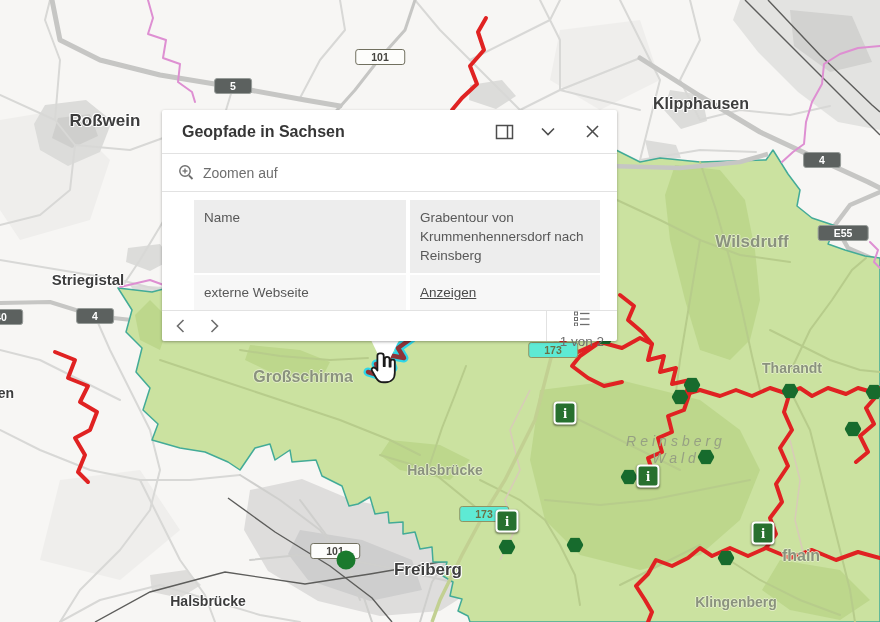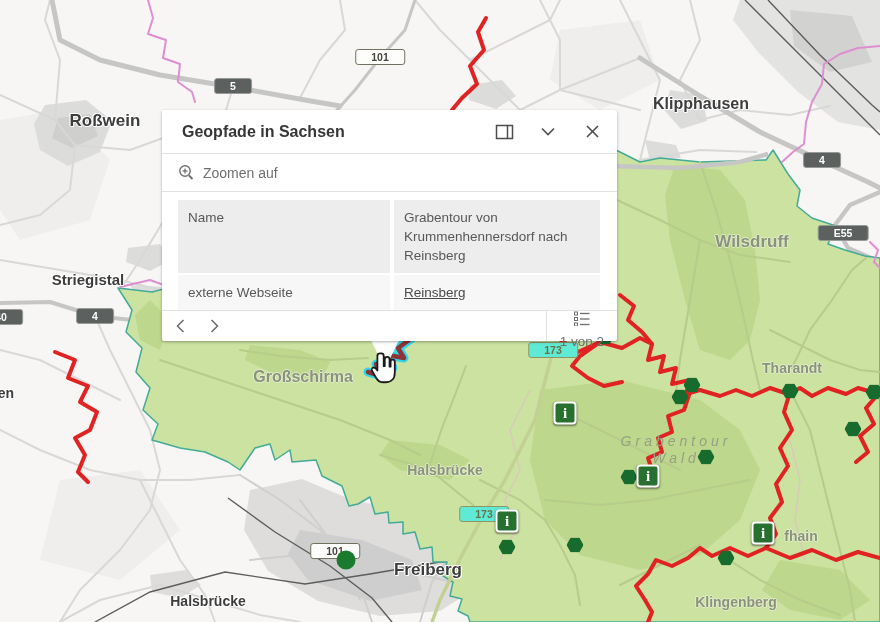--- a/index.html
+++ b/index.html
@@ -27,21 +27,21 @@
   .circ-pt{position:absolute;transform:translate(-50%,-50%);width:19px;height:19px;border-radius:50%;background:#1a7a2d;pointer-events:auto;}
 
   
   .popup{position:absolute;left:162px;top:110px;width:455px;height:231px;background:#fff;z-index:50;
     border-radius:2px;box-shadow:0 1px 3px rgba(0,0,0,.32);color:#595959;font-size:13.5px;}
   .popup-header{display:flex;align-items:center;height:43px;padding:0 10px 0 20px;}
   .popup-title{flex:1;font-size:16px;font-weight:bold;color:#363636;}
   .hbtn{width:30px;height:30px;display:flex;align-items:center;justify-content:center;color:#4d4d4d;cursor:pointer;background:none;border:none;padding:0;}
   .divider{border:none;border-top:1px solid #e2e2e2;margin:0;}
   .action-row{display:flex;align-items:center;height:37px;padding:0 16px;color:#6e6e6e;gap:8px;cursor:pointer;font-size:14px;}
-  .fields{padding:8px 17px 0 16px;}
+  .fields{padding:8px 17px 0 32px;}
   .field-row{display:flex;margin-bottom:2px;}
   .field-row .cell{padding:8px 10px;line-height:19px;color:#585858;}
   .field-row .flabel{width:192px;margin-right:4px;flex:none;}
   .field-row:nth-child(odd) .cell{background:#ededed;}
   .field-row:nth-child(even) .cell{background:#f7f7f7;}
   .field-row .fvalue{flex:1;}
   .fvalue a{color:#4a4a4a;text-decoration:underline;cursor:pointer;}
   .popup-footer{position:absolute;left:0;bottom:0;width:100%;height:31px;border-top:1px solid #e2e2e2;
     display:flex;align-items:center;box-sizing:border-box;}
   .pg-btn{width:28px;height:28px;display:flex;align-items:center;justify-content:center;color:#6e6e6e;background:none;border:none;cursor:pointer;padding:0;}
@@ -199,24 +199,24 @@
       <div class="map-label dark" style="left: 105px; top: 121px; font-size: 17px;">Roßwein</div>
       <div class="map-label dark" style="left: 701px; top: 104px; font-size: 16px;">Klipphausen</div>
       <div class="map-label dark" style="left: 88px; top: 279px; font-size: 15px;">Striegistal</div>
       <div class="map-label dark" style="left: 6px; top: 393px; font-size: 14px;">en</div>
       <div class="map-label dark" style="left: 428px; top: 570px; font-size: 17px;">Freiberg</div>
       <div class="map-label dark" style="left: 208px; top: 601px; font-size: 14px;">Halsbrücke</div>
       <div class="map-label green" style="left: 752px; top: 202px; font-size: 17px; margin-top: 40px;">Wilsdruff</div>
       <div class="map-label green" style="left: 303px; top: 377px; font-size: 16px;">Großschirma</div>
       <div class="map-label green" style="left: 428px; top: 470px; font-size: 14px; padding-left: 34px;">Halsbrücke</div>
       <div class="map-label green" style="left: 792px; top: 368px; font-size: 14px;">Tharandt</div>
-      <div class="map-label green" style="left: 801px; top: 536px; font-size: 14px;">fhain</div>
+      <div class="map-label green" style="left: 801px; top: 556px; font-size: 16px;">fhain</div>
       <div class="map-label green" style="left: 736px; top: 602px; font-size: 14px;">Klingenberg</div>
       <div class="forest-label" style="left: 676px; top: 450px;">
-        <div>Grabentour</div>
+        <div>Reinsberg</div>
         <div>Wald</div>
       </div>
       <div class="shield dark" style="left: 233px; top: 86px;">5</div>
       <div class="shield dark" style="left: 822px; top: 160px;">4</div>
       <div class="shield dark" style="left: 95px; top: 316px;">4</div>
       <div class="shield dark" style="left: 1px; top: 317px;">40</div>
       <div class="shield dark" style="left: 843px; top: 233px;">E55</div>
       <div class="shield light" style="left: 380px; top: 57px;">101</div>
       <div class="shield light" style="left: 335px; top: 551px;">101</div>
       <div class="shield olive" style="left: 553px; top: 350px;">173</div>
@@ -273,21 +273,21 @@
       <span>Zoomen auf</span>
     </div>
     <hr class="divider">
     <div class="fields" id="popup-fields">
         <div class="field-row">
           <div class="cell flabel">Name</div>
           <div class="cell fvalue">Grabentour von Krummenhennersdorf nach Reinsberg</div>
         </div>
         <div class="field-row">
           <div class="cell flabel">externe Webseite</div>
-          <div class="cell fvalue"><a>Reinsberg</a></div>
+          <div class="cell fvalue"><a>Anzeigen</a></div>
         </div>
       </div>
     <div class="popup-footer">
       <div class="pg-left">
         <button class="pg-btn">
           <svg width="9" height="14" viewBox="0 0 9 14">
             <polyline points="7.5,1 1.5,7 7.5,13" fill="none" stroke="currentColor" stroke-width="1.6"></polyline>
           </svg>
         </button>
         <button class="pg-btn" style="margin-left:6px">

